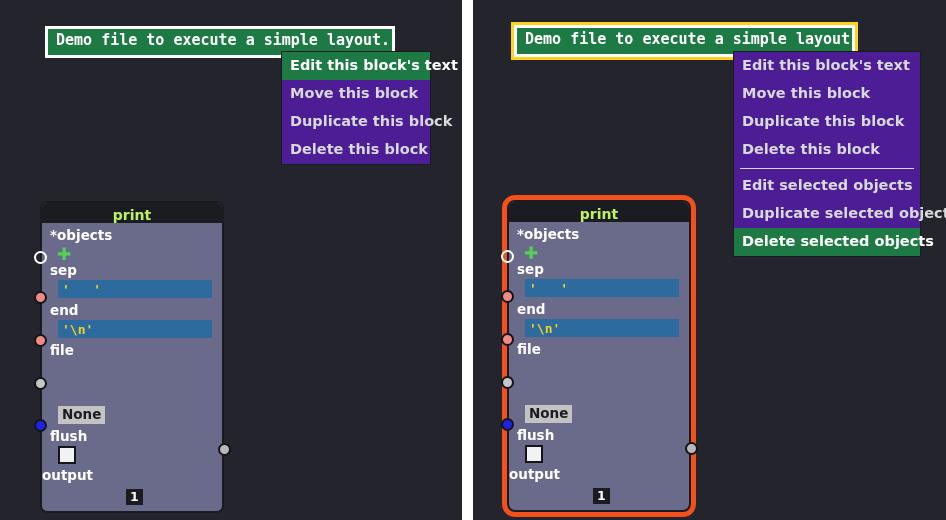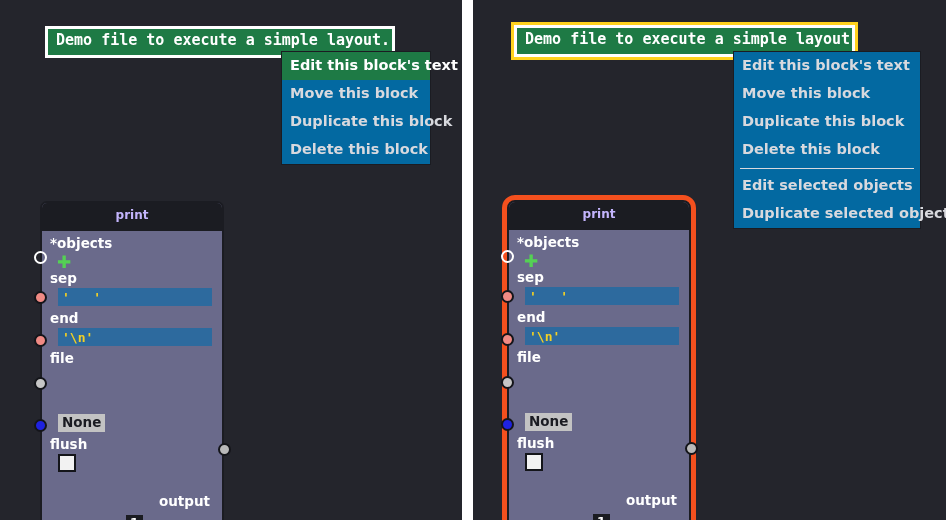--- a/index.html
+++ b/index.html
@@ -49,21 +49,21 @@
     font-weight: bold;
     color: #ffffff;
     white-space: pre;
     letter-spacing: 0px;
   }
 
   
   .ctx-menu {
     position: absolute;
     box-sizing: border-box;
-    background: #0369a1;
+    background: #4c1d95;
     border: 1px solid #1b1c22;
     padding: 0;
     z-index: 40;
   }
   .ctx-item {
     box-sizing: border-box;
     padding: 3px 10px 4px 8px;
     font-family: "DejaVu Sans", sans-serif;
     font-size: 14.5px;
     font-weight: bold;
@@ -91,25 +91,25 @@
     border: 2px solid #1b1c22;
     border-radius: 7px;
     overflow: hidden;
   }
   .node.selected {
     outline: 5px solid #f4501e;
     border-radius: 8px;
   }
   .node-title {
     background: #1b1c22;
-    color: #c4b5fd;
-    font-size: 12px;
+    color: #bef264;
+    font-size: 14px;
     font-weight: bold;
     text-align: center;
-    padding: 4px 0 8px 0;
+    padding: 4px 0 0 0;
     line-height: 16px;
   }
   .node-body {
     position: relative;
     padding: 3px 0 6px 0;
   }
   .row-label {
     color: #ffffff;
     font-size: 13.5px;
     font-weight: bold;
@@ -155,24 +155,24 @@
     color: #54d154;
     font-size: 17px;
     font-weight: bold;
     line-height: 13px;
     margin-left: 7px;
   }
   .plus-row { height: 16px; padding-left: 8px; }
 
   .out-row {
     display: flex;
-    justify-content: flex-end;
+    justify-content: flex-start;
     align-items: center;
     padding-right: 12px;
-    margin-top: 18px;
+    margin-top: 0;
   }
   .out-label {
     color: #ffffff;
     font-size: 13.5px;
     font-weight: bold;
   }
   .count-badge {
     display: inline-block;
     background: #1b1c22;
     color: #ffffff;
@@ -277,20 +277,21 @@
     </div>
 
     <div class="ctx-menu" style="left:260px; top:51px; width:188px;">
       <div class="ctx-item">Edit this block's text</div>
       <div class="ctx-item">Move this block</div>
       <div class="ctx-item">Duplicate this block</div>
       <div class="ctx-item">Delete this block</div>
       <div class="ctx-sep"></div>
       <div class="ctx-item">Edit selected objects</div>
       <div class="ctx-item">Duplicate selected objects</div>
+      <div class="ctx-item highlight">Delete selected objects</div>
     </div>
 
     <div class="node-wrap" style="left:34px; top:200px;">
       <div class="node selected">
         <div class="node-title">print</div>
         <div class="node-body">
 
           <div class="row-label">*objects</div>
           <div class="plus-row">
             <span class="plus-icon">✚</span>

